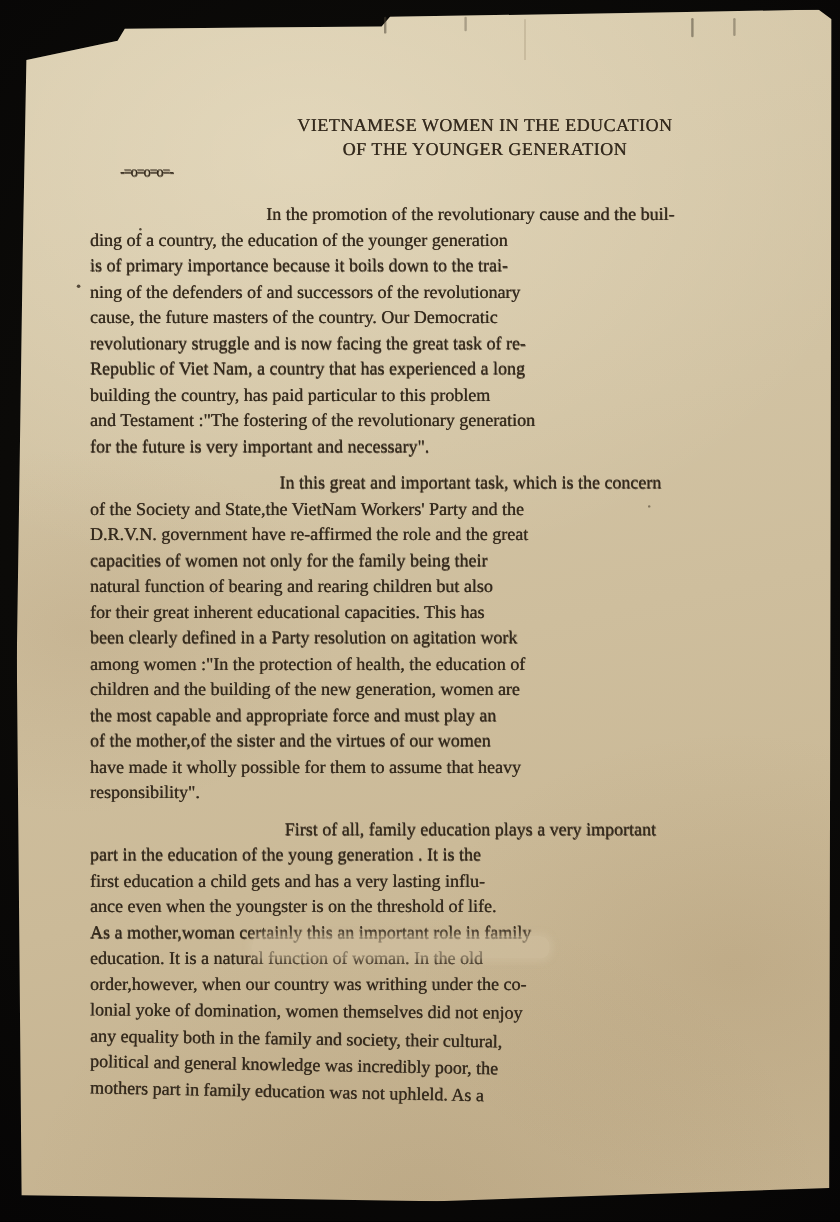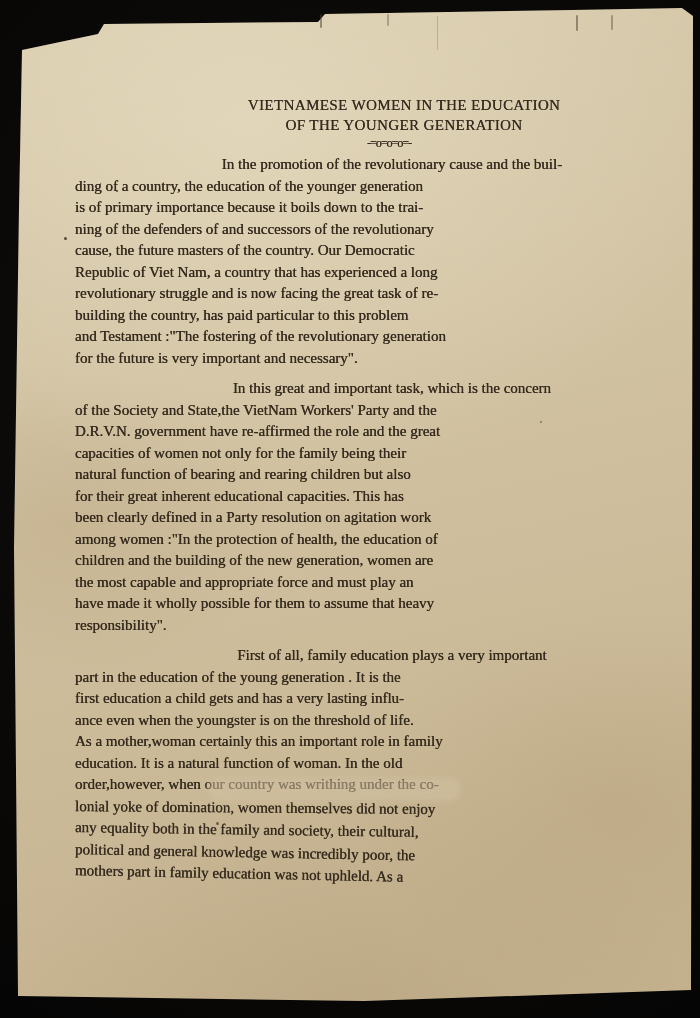--- a/index.html
+++ b/index.html
@@ -26,22 +26,22 @@
     display:block;white-space:pre;font-size:15px;line-height:21.5px;
     text-shadow:0.25px 0.25px 0.5px rgba(45,34,22,0.75), -0.2px 0.2px 0.6px rgba(45,34,22,0.35);
   }
   .indent{text-indent:56px;text-align:center;}
   .title-block{text-align:center;transform:translateX(40px);margin-bottom:1px;}
   .title-line{
     display:block;font-size:15px;line-height:20px;letter-spacing:0.4px;white-space:pre;
     text-shadow:0.3px 0.3px 0.5px rgba(45,34,22,0.8);
   }
   .ornament{
-    display:block;text-align:center;transform:translateX(25px);
-    font-size:12px;line-height:15px;letter-spacing:-1px;margin-bottom:3px;
+    display:block;transform:translateX(25px);
+    font-size:12px;line-height:15px;letter-spacing:-1px;margin-bottom:18px;
     text-shadow:0.3px 0.3px 0.5px rgba(45,34,22,0.8);
   }
   .para{margin:0 0 9px 0;}
   .tilt-a{transform:rotate(0.45deg);transform-origin:left center;}
   .tilt-b{transform:rotate(0.8deg);transform-origin:left center;}
   .tilt-c{transform:rotate(1.05deg);transform-origin:left center;}
   .tilt-d{transform:rotate(1.15deg);transform-origin:left center;}
   .ink-fade{
     position:absolute;left:210px;top:780px;width:248px;height:19px;
     background:rgba(209,193,162,0.55);box-shadow:0 0 5px 3px rgba(209,193,162,0.45);
@@ -71,38 +71,39 @@
         <span class="title-line">OF THE YOUNGER GENERATION</span>
       </div>
       <span class="ornament">-=o=o=o=-</span>
 
       <p class="para">
         <span class="line indent">In the promotion of the revolutionary cause and the buil-</span>
         <span class="line">ding of a country, the education of the younger generation</span>
         <span class="line">is of primary importance because it boils down to the trai-</span>
         <span class="line">ning of the defenders of and successors of the revolutionary</span>
         <span class="line">cause, the future masters of the country. Our Democratic</span>
+        <span class="line">revolutionary struggle and is now facing the great task of re-</span>
         <span class="line">Republic of Viet Nam, a country that has experienced a long</span>
-        <span class="line">revolutionary struggle and is now facing the great task of re-</span>
         <span class="line">building the country, has paid particular to this problem</span>
         <span class="line">and Testament :"The fostering of the revolutionary generation</span>
         <span class="line">for the future is very important and necessary".</span>
       </p>
 
       <p class="para">
         <span class="line indent">In this great and important task, which is the concern</span>
         <span class="line">of the Society and State,the VietNam Workers' Party and the</span>
         <span class="line">D.R.V.N. government have re-affirmed the role and the great</span>
         <span class="line">capacities of women not only for the family being their</span>
         <span class="line">natural function of bearing and rearing children but also</span>
         <span class="line">for their great inherent educational capacities. This has</span>
         <span class="line">been clearly defined in a Party resolution on agitation work</span>
         <span class="line">among women :"In the protection of health, the education of</span>
         <span class="line">children and the building of the new generation, women are</span>
         <span class="line">the most capable and appropriate force and must play an</span>
+        <span class="line">of the mother,of the sister and the virtues of our women</span>
         <span class="line">have made it wholly possible for them to assume that heavy</span>
         <span class="line">responsibility".</span>
       </p>
 
       <p class="para">
         <span class="line indent">First of all, family education plays a very important</span>
         <span class="line">part in the education of the young generation . It is the</span>
         <span class="line">first education a child gets and has a very lasting influ-</span>
         <span class="line">ance even when the youngster is on the threshold of life.</span>
         <span class="line">As a mother,woman certainly this an important role in family</span>

